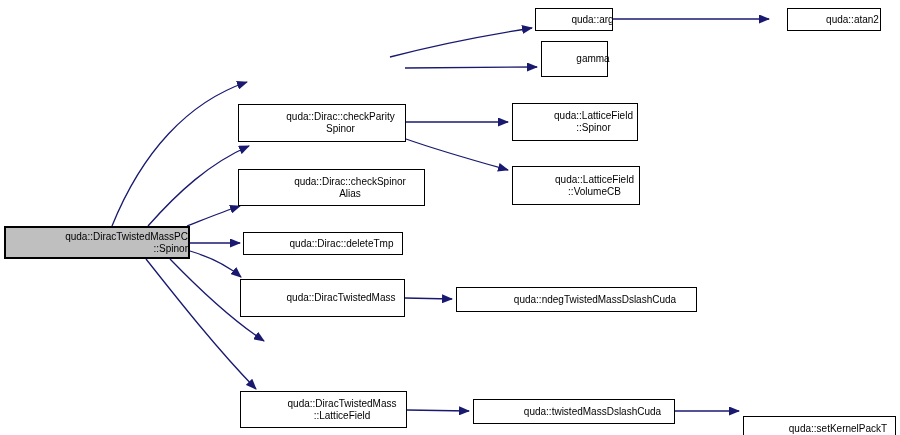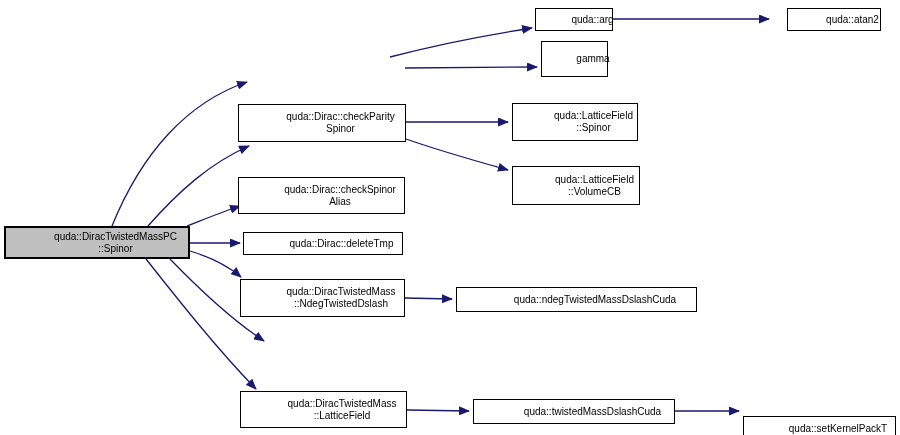--- a/index.html
+++ b/index.html
@@ -30,20 +30,21 @@
     align-items:center;justify-content:center;
     font-size:10px;line-height:1.2;
     white-space:nowrap;text-align:center;
     cursor:pointer;
     padding-left:37px;
   }
   .node.root{
     background:var(--root-fill);
     border-width:2px;
     cursor:default;
+    align-items:flex-end;
   }
   .node span{display:block;}
 </style>
 </head>
 <body>
 
 <div class="canvas">
 
   <svg class="edges" viewBox="0 0 900 435">
     <defs>
@@ -72,32 +73,31 @@
     <span>quda::DiracTwistedMassPC</span>
     <span>::Spinor</span>
   </div>
 
 
   <div class="node" style="left:238px;top:104px;width:168px;height:38px">
     <span>quda::Dirac::checkParity</span>
     <span>Spinor</span>
   </div>
 
-  <div class="node" style="left:238px;top:177px;width:167px;height:37px">
+  <div class="node" style="left:238px;top:169px;width:187px;height:37px">
     <span>quda::Dirac::checkSpinor</span>
     <span>Alias</span>
   </div>
 
   <div class="node" style="left:243px;top:232px;width:160px;height:23px">
     <span>quda::Dirac::deleteTmp</span>
   </div>
 
   <div class="node" style="left:240px;top:279px;width:165px;height:38px">
     <span>quda::DiracTwistedMass</span>
-    <span>::NdegTwistedDslash</span>
   </div>
 
 
   <div class="node" style="left:240px;top:391px;width:167px;height:37px">
     <span>quda::DiracTwistedMass</span>
     <span>::LatticeField</span>
   </div>
 
   <div class="node" style="left:535px;top:8px;width:78px;height:23px">
     <span>quda::arg</span>

